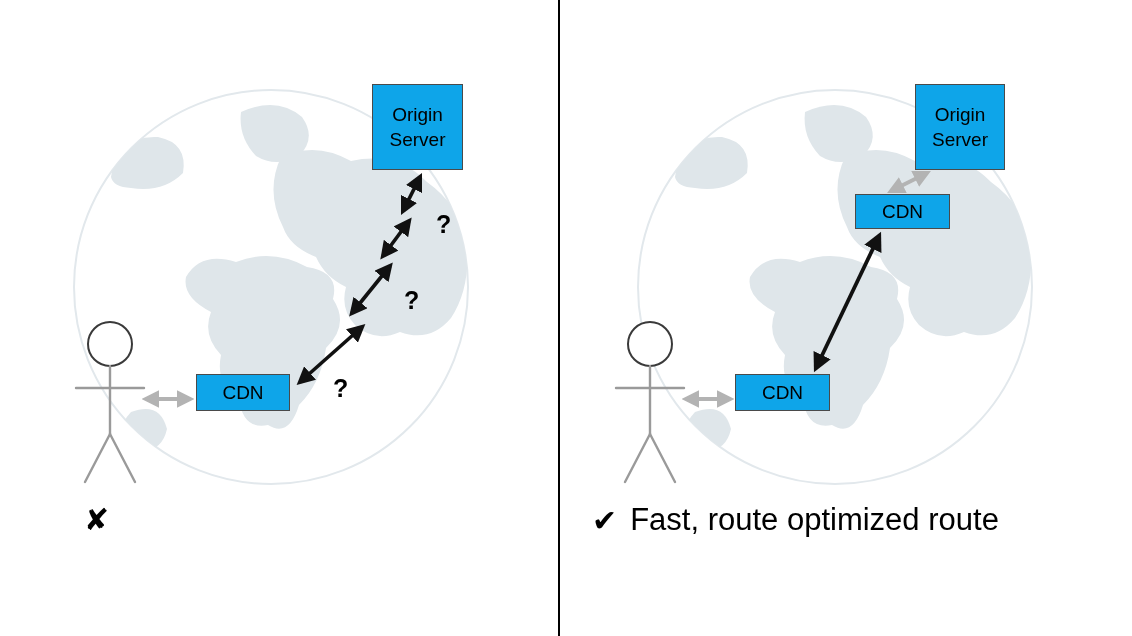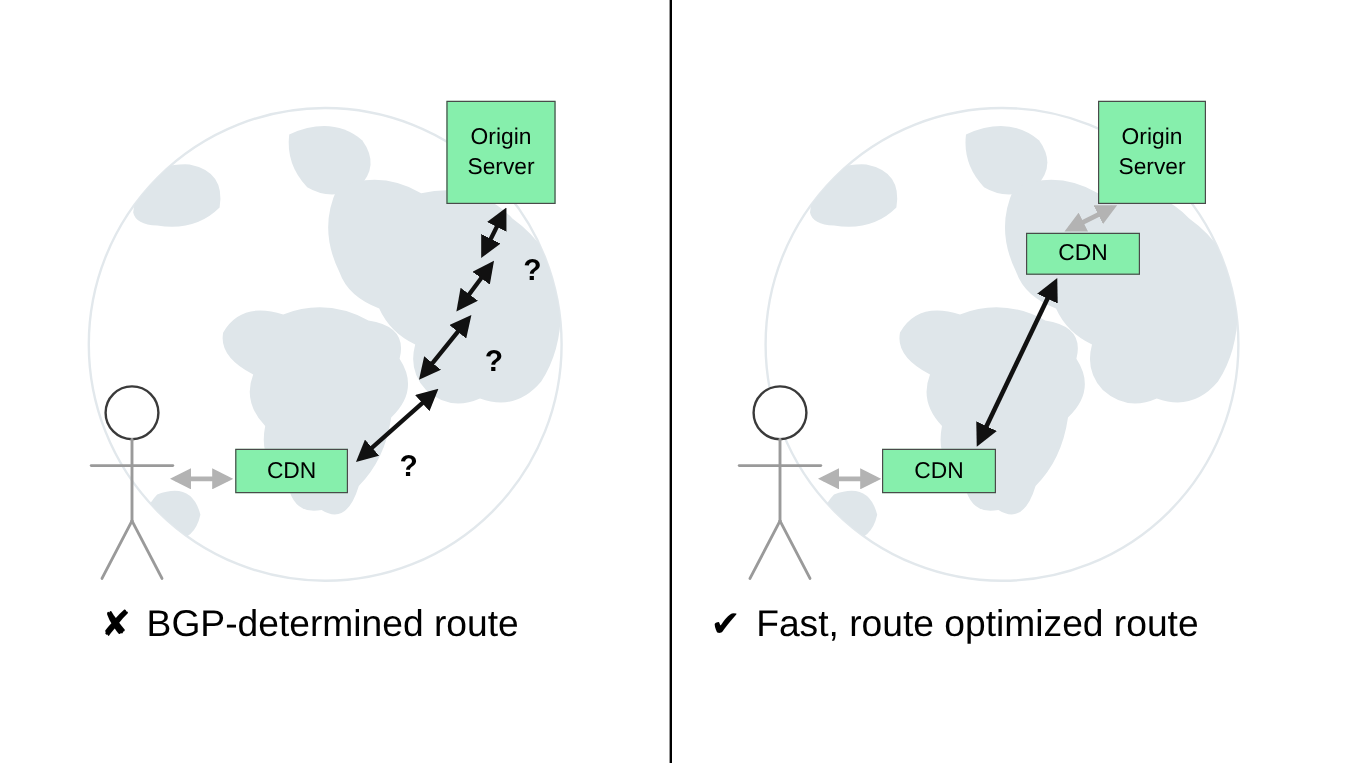--- a/index.html
+++ b/index.html
@@ -7,21 +7,21 @@
   body {
     width:1132px; height:636px;
     font-family:"Liberation Sans","DejaVu Sans",sans-serif;
     color:#000;
   }
   .canvas { position:relative; width:1132px; height:636px; background:#fff; overflow:hidden; }
   .layer { position:absolute; left:0; top:0; }
 
   .box {
     position:absolute;
-    background:#86efac;
+    background:#0ea5e9;
     border:1.5px solid #4a4a4a;
     display:flex; align-items:center; justify-content:center;
     text-align:center;
     font-size:19px; line-height:1.32; color:#000;
   }
 
   .caption {
     position:absolute; top:502px;
     display:flex; align-items:center; gap:13px;
     font-size:31px; color:#000; white-space:nowrap;
@@ -127,21 +127,20 @@
   <div class="box" style="left:855px; top:194px; width:95px; height:35px;">
     <span>CDN</span>
   </div>
 
   <div class="box" style="left:735px; top:374px; width:95px; height:37px;">
     <span>CDN</span>
   </div>
 
   <div class="caption" style="left:84px;">
     <span class="mark">✘</span>
-    <span>BGP-determined route</span>
   </div>
 
   <div class="caption" style="left:592px;">
     <span class="mark">✔</span>
     <span>Fast, route optimized route</span>
   </div>
 
   <div class="divider"></div>
 
 </div>

